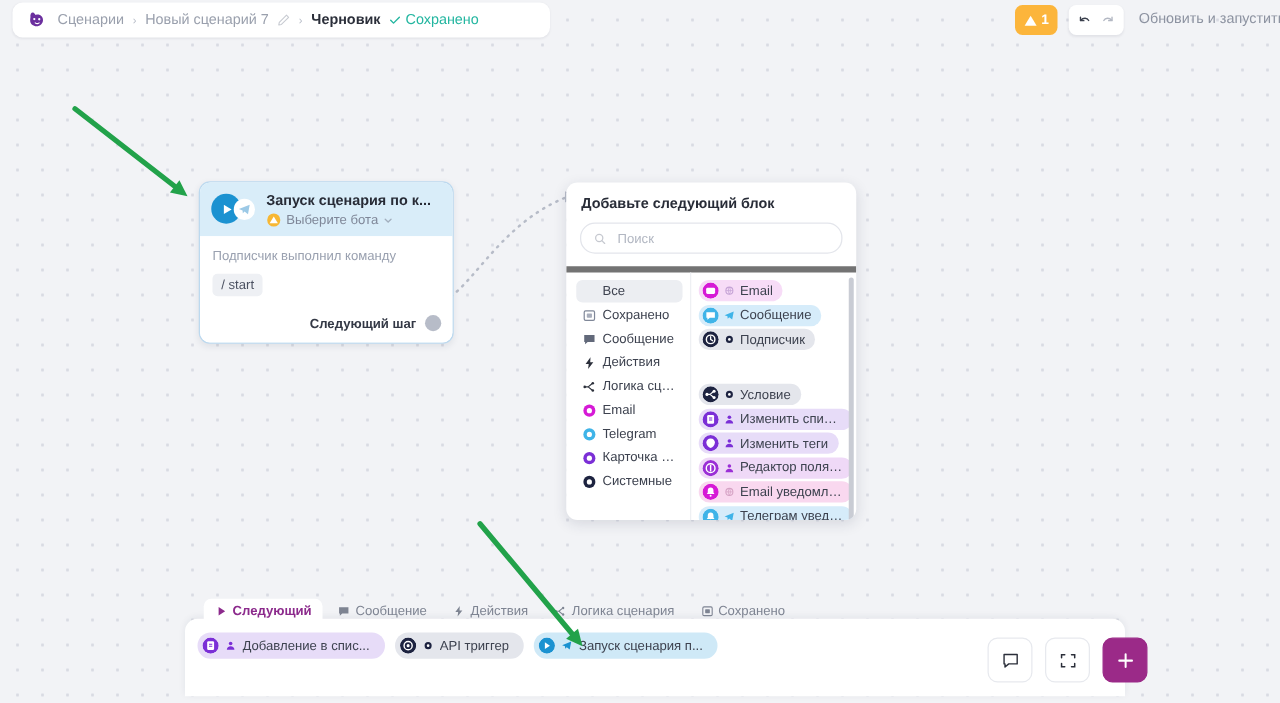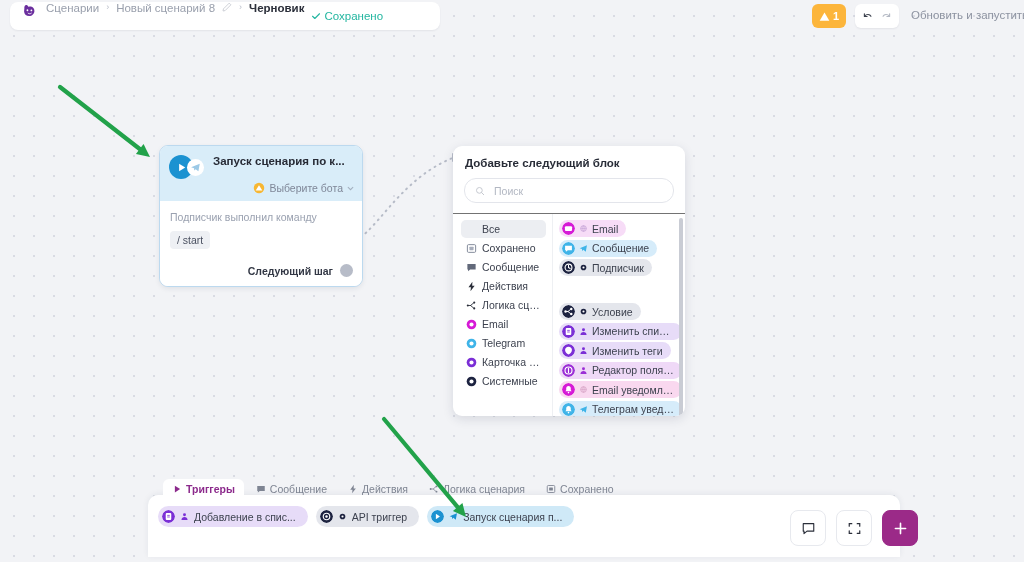--- a/index.html
+++ b/index.html
@@ -15,21 +15,21 @@
     background-color:#f2f3f6;
     background-image:radial-gradient(circle, #d9dbe3 1.1px, transparent 1.2px);
     background-size:20px 20px;
     background-position:4px 6px;
   }
 
   
   .header{
     position:absolute;left:10px;top:2px;width:430px;height:28px;
     background:#ffffff;border-radius:8px;
-    display:flex;gap:7px;padding:0 10px;
+    display:flex;align-items:center;gap:7px;padding:0 10px;
     box-sizing:border-box;
     box-shadow:0 1px 2px rgba(30,35,60,.07);
     z-index:30;
   }
   .logo{width:19px;height:19px;flex:0 0 19px;display:block;}
   .crumb{font-size:11.5px;color:#9aa0ad;white-space:nowrap;}
   .crumb.active{color:#2b2f3a;font-weight:bold;}
   .sep{font-size:9px;color:#b9bec9;}
   .pen{width:10px;height:10px;flex:0 0 10px;opacity:.55;}
   .saved{font-size:11.5px;color:#23b6a0;white-space:nowrap;display:flex;align-items:center;gap:3px;}
@@ -75,22 +75,22 @@
     position:absolute;left:18px;top:6px;width:17px;height:17px;border-radius:50%;
     background:#ffffff;display:flex;align-items:center;justify-content:center;
   }
   .ic-tg svg{width:11px;height:11px;}
   .node-titles{min-width:0;flex:1;padding-top:1px;}
   .node-title{
     font-size:11.5px;font-weight:bold;color:#272b36;
     white-space:nowrap;overflow:hidden;text-overflow:ellipsis;line-height:14px;
   }
   .node-sub{
-    display:flex;align-items:center;gap:4px;margin-top:14px;
-    font-size:10.5px;color:#7f8798;justify-content:flex-end;
+    display:flex;align-items:center;gap:4px;margin-top:2px;
+    font-size:10.5px;color:#7f8798;
   }
   .bot-warn{width:12px;height:12px;flex:0 0 12px;}
   .chev{width:7px;height:7px;flex:0 0 7px;opacity:.6;}
   .node-body{padding:10px 10px 8px 10px;background:#fff;}
   .node-desc{font-size:10.5px;color:#9aa1b0;line-height:13px;}
   .cmd-chip{
     display:inline-block;margin-top:7px;padding:3px 7px;
     background:#eef0f4;border-radius:4px;
     font-size:10.5px;color:#4b5161;
   }
@@ -119,21 +119,21 @@
   .search-box{
     height:23px;border:1px solid #e3e5eb;border-radius:12px;
     display:flex;align-items:center;gap:7px;padding:0 10px;
   }
   .search-box svg{width:10px;height:10px;flex:0 0 10px;opacity:.5;}
   .search-box input{
     border:none;outline:none;background:transparent;flex:1;min-width:0;
     font-family:inherit;font-size:10.5px;color:#3a3f4c;
   }
   .search-box input::placeholder{color:#b2b7c2;}
-  .picker-cols{flex:1;display:flex;min-height:0;border-top:1px solid #737373;}
+  .picker-cols{flex:1;display:flex;min-height:0;border-top:5px solid #737373;}
   .cat-col{width:99px;flex:0 0 99px;padding:6px 6px 6px 8px;box-sizing:border-box;}
   .cat{
     display:flex;align-items:center;gap:5px;
     padding:3px 5px;border-radius:5px;margin-bottom:1px;
     font-size:10.5px;color:#3d424f;white-space:nowrap;overflow:hidden;
   }
   .cat.sel{background:#eceef2;}
   .cat-lbl{overflow:hidden;text-overflow:ellipsis;white-space:nowrap;}
   .cat-ic{width:11px;height:11px;flex:0 0 11px;display:block;}
   .items-col{
@@ -195,21 +195,21 @@
 
 <div class="header">
   <svg class="logo" viewBox="0 0 24 24">
     <path d="M5.5 8.5C5 5 7 3 9 4.2c1.3.8 1.6 2 1.6 2S12 5.4 13.8 5.8c2.6.6 4.4 2.8 4.4 5.6 0 3.6-3 6.4-6.6 6.4-3.4 0-6.2-2.4-6.4-5.6-.1-1.3.2-2.4.3-3.7z" fill="#6b2f9e"></path>
     <circle cx="9.4" cy="10.4" r="1.15" fill="#ffffff"></circle>
     <circle cx="14.4" cy="10.6" r="1.15" fill="#ffffff"></circle>
     <path d="M10.3 14.2c1.2 1 2.8 1 4 0" stroke="#ffffff" stroke-width="1.1" fill="none" stroke-linecap="round"></path>
   </svg>
   <span class="crumb">Сценарии</span>
   <span class="sep">›</span>
-  <span class="crumb">Новый сценарий 8</span>
+  <span class="crumb">Новый сценарий 7</span>
   <svg class="pen" viewBox="0 0 16 16">
     <path d="M11.5 1.8l2.7 2.7L5 13.7 1.6 14.4 2.3 11z" fill="none" stroke="#9aa0ad" stroke-width="1.4" stroke-linejoin="round"></path>
   </svg>
   <span class="sep">›</span>
   <span class="crumb active">Черновик</span>
   <span class="saved">
     <svg class="check" viewBox="0 0 16 16">
       <path d="M2.5 8.4l3.6 3.6L13.6 4.4" fill="none" stroke="#23b6a0" stroke-width="1.8" stroke-linecap="round" stroke-linejoin="round"></path>
     </svg>
     <span>Сохранено</span>
@@ -476,21 +476,21 @@
     </div>
   </div>
 </div>
 
 <div class="bottom"></div>
 <div class="tabs" id="tab-row">
     <div class="tab active">
       <svg viewBox="0 0 16 16">
         <path d="M4.6 2.6l8.4 5.4-8.4 5.4z" fill="#8c2a8c"></path>
       </svg>
-      <span>Триггеры</span>
+      <span>Следующий</span>
     </div>
     <div class="tab">
       <svg viewBox="0 0 16 16">
         <path d="M2 3h12v8H6l-3 2.6V11H2z" fill="#7e8492"></path>
       </svg>
       <span>Сообщение</span>
     </div>
     <div class="tab">
       <svg viewBox="0 0 16 16">
         <path d="M9.3 1.2L3.6 9h3.6l-.7 5.8L12.6 7H9z" fill="#7e8492"></path>

